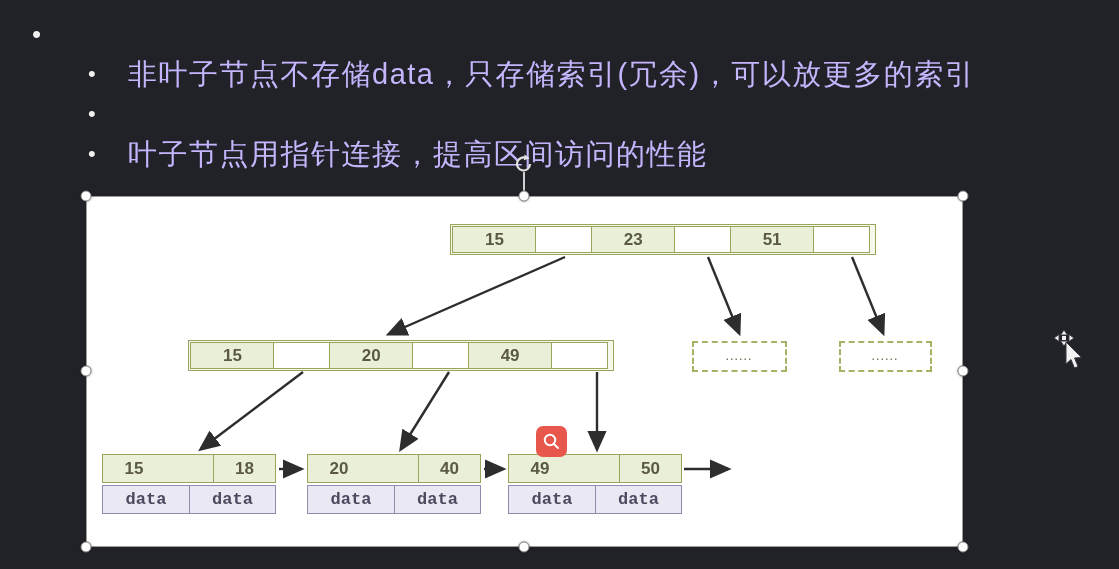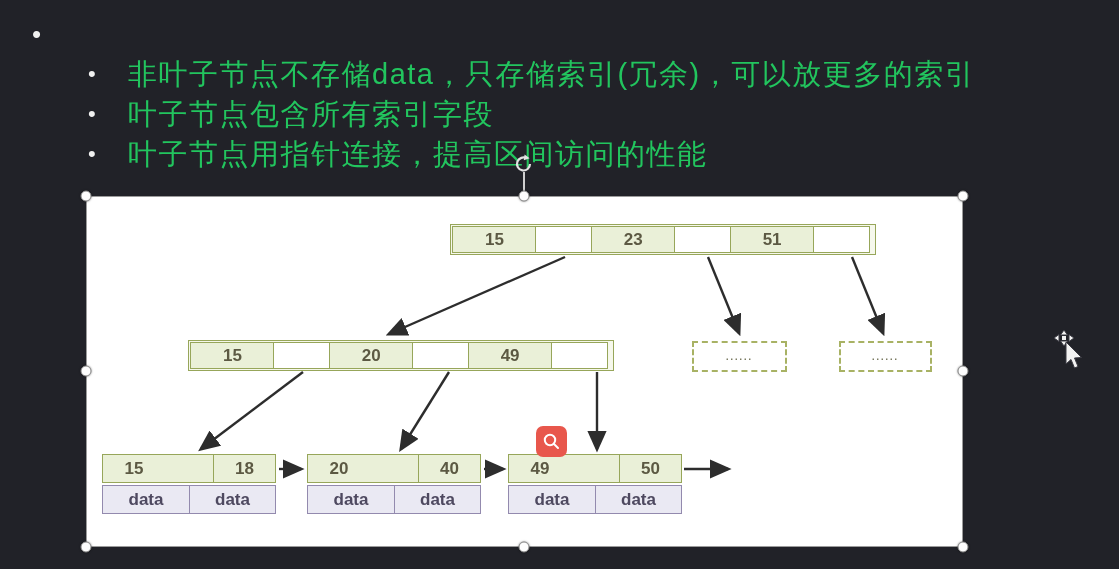--- a/index.html
+++ b/index.html
@@ -11,21 +11,21 @@
     color:#f0f0f0;
   }
   
   .title-row { position:absolute; left:28px; top:14px; display:flex; }
   .bullet-dot { color:#f0f0f0; font-size:26px; line-height:40px; width:46px; text-align:left; padding-left:4px; }
   .title-text { font-size:30px; line-height:40px; letter-spacing:1px; }
   .title-em { font-weight:bold; text-decoration:underline wavy 2px #b23b32; text-underline-offset:6px; }
   .bullets { position:absolute; left:84px; top:54px; }
   .bullet-line { display:flex; }
   .bullet-line .bullet-dot { width:44px; font-size:22px; }
-  .bullet-text { font-size:29px; line-height:40px; letter-spacing:1.5px; color:#22c55e; }
+  .bullet-text { font-size:29px; line-height:40px; letter-spacing:1.5px; color:#c4b5fd; }
 
   
   .canvas { position:absolute; left:86px; top:196px; width:877px; height:351px;
             background:#ffffff; border:1px solid #9b9b9b; }
 
   
   .node { position:absolute; display:flex; height:31px;
           border:1.5px solid #97a65a; background:#f6f8ec; padding:1px 5px 1px 1px; }
   .cell { border:1.6px solid #97a65a; margin-left:-1.6px;
           display:flex; align-items:center; justify-content:center;
@@ -38,21 +38,21 @@
             display:flex; align-items:center; justify-content:center;
             font-size:9px; letter-spacing:2px; color:#6b6b4f; font-weight:bold; }
 
   .leaf { position:absolute; width:174px; }
   .leaf-keys { display:flex; height:29px; border:1.6px solid #97a65a; background:#eaf0d8; }
   .leaf-keys .lcell { width:50%; display:flex; align-items:center; justify-content:center;
                       font-size:17px; font-weight:bold; color:#5c5943; }
   .leaf-keys .lcell + .lcell { border-left:1.6px solid #97a65a;margin-left:48px; }
   .leaf-data { display:flex; height:29px; border:1.6px solid #938aae; background:#eae9f3; margin-top:2px; }
   .leaf-data .dcell { width:50%; display:flex; align-items:center; justify-content:center;
-                      font-size:17px; font-weight:bold; color:#4e4960; }
+                      font-size:17px; font-weight:bold; color:#4e4960;font-family:Liberation Mono, monospace; }
   .leaf-data .dcell + .dcell { border-left:1.6px solid #938aae; }
 
   
   .badge { position:absolute; left:536px; top:426px; width:31px; height:31px;
            background:#e8574c; border-radius:7px; display:flex; align-items:center; justify-content:center; }
 
   
   .handle { position:absolute; width:11px; height:11px; border-radius:50%;
             background:#fdfdfd; border:1px solid #8a8a8a; transform:translate(-50%,-50%);
             box-shadow:0 0 2px rgba(0,0,0,.5); }
@@ -67,21 +67,20 @@
   <span class="bullet-dot">•</span>
 </div>
 
 <div class="bullets">
   <div class="bullet-line">
     <span class="bullet-dot">•</span>
     <span class="bullet-text">非叶子节点不存储data，只存储索引(冗余)，可以放更多的索引</span>
   </div>
   <div class="bullet-line">
     <span class="bullet-dot">•</span>
-    <span class="bullet-text">叶子节点包含所有索引字段</span>
   </div>
   <div class="bullet-line">
     <span class="bullet-dot">•</span>
     <span class="bullet-text">叶子节点用指针连接，提高区间访问的性能</span>
   </div>
 </div>
 
 <div class="canvas"></div>
 
 <div class="node" style="left:450px; top:224px;">

